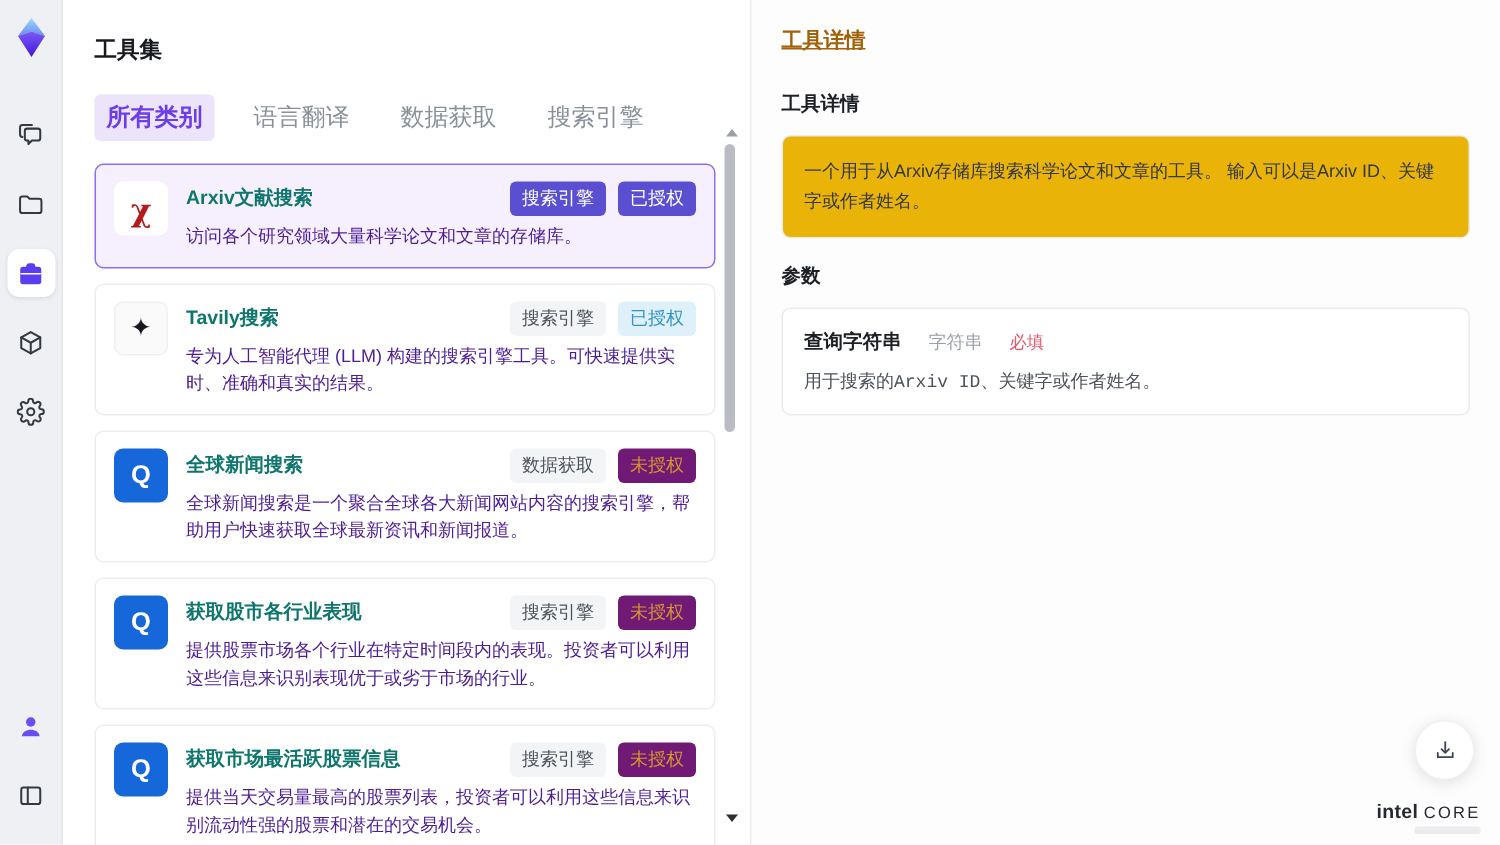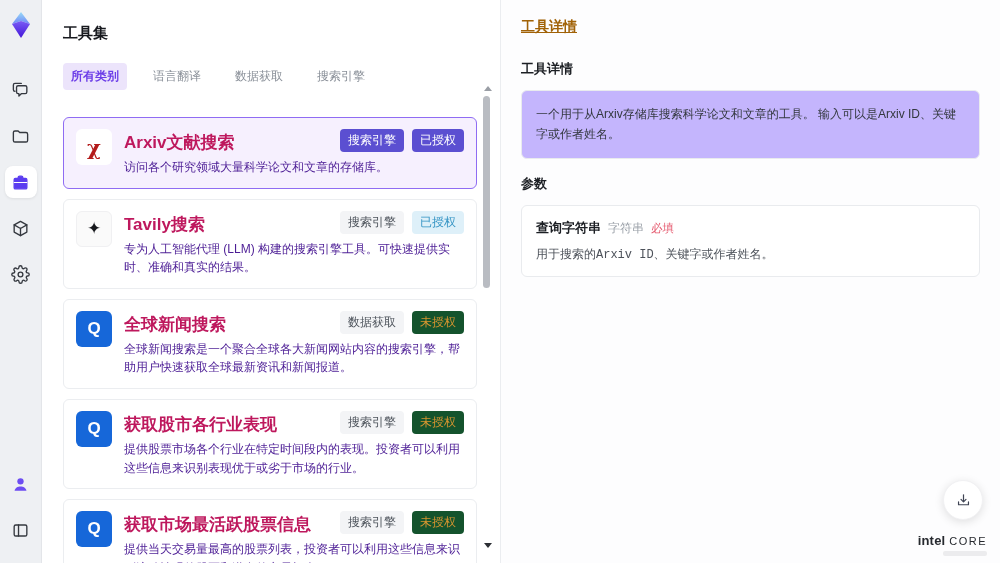--- a/index.html
+++ b/index.html
@@ -18,67 +18,67 @@
   .rail-btn.active { background:#fff; box-shadow:0 1px 3px rgba(0,0,0,.08); }
   .rail-btn.active svg { stroke:#5b3df0; fill:#5b3df0; }
   .rail-spacer { flex:1; }
   .rail-bottom { margin-bottom:10px; display:flex; flex-direction:column; align-items:center; }
   .rail-btn.person svg { stroke:none; fill:#6d4df2; }
 
   
   .list-panel { position:absolute; left:42px; top:0; width:458px; height:563px;
     background:#fff; padding:16px 0 0 21px; }
   .list-title { font-size:15px; font-weight:700; color:#17191e; margin:8px 0 20px; }
-  .tabs { display:flex; align-items:center; gap:18px; margin-bottom:27px; font-size:12px; }
+  .tabs { display:flex; align-items:center; gap:18px; margin-bottom:15px; font-size:16px; }
   .tab { color:#8a9099; cursor:pointer; padding:5px 8px; border-radius:4px; white-space:nowrap; }
   .tab.active { background:#ece4fb; color:#6c3de8; font-weight:600; }
   .cards { width:414px; }
   .card { display:flex; align-items:flex-start; background:#fff;
     border:1px solid #ebedf0; border-radius:6px; padding:11px 12px;
     margin-bottom:10px; cursor:pointer; }
   .card.selected { border:1.5px solid #8f6cf3; background:#f6f0fe; }
   .card-icon { width:36px; height:36px; border-radius:6px; flex:0 0 36px;
     display:flex; align-items:center; justify-content:center;
     margin-right:12px; font-size:19px; }
   .icon-arxiv { background:#fff; color:#b31b1b; font-weight:700;
     font-family:"DejaVu Serif",serif; font-size:21px; }
   .icon-tavily { background:#fafafa; color:#16181c; border:1px solid #f0f0f2; font-size:17px; }
   .icon-qnews { background:#1667d9; color:#fff; font-weight:700; font-size:17px; }
   .card-main { flex:1; min-width:0; }
   .card-head { display:flex; align-items:flex-start; }
-  .card-title { flex:1; font-size:17px; font-weight:700; color:#be185d;
+  .card-title { flex:1; font-size:13px; font-weight:700; color:#0f766e;
     padding-top:2px; white-space:nowrap; overflow:hidden; }
   .card-badges { display:flex; gap:8px; margin-left:8px; white-space:nowrap; }
   .badge { font-size:12px; padding:3px 8px; border-radius:4px; }
   .badge-cat { color:#4e545c; background:#f3f4f6; }
   .badge.solid { background:#5b4fd1; color:#fff; }
   .badge-auth.info { background:#def0f9; color:#3594c4; }
-  .badge-auth.warn { background:#14532d; color:#d6952f; }
+  .badge-auth.warn { background:#701a75; color:#d6952f; }
   .card-desc { font-size:12px; color:#4c1d95; line-height:1.55; margin-top:4px;
     max-width:348px; }
 
   
   .vscroll { position:absolute; left:481px; top:86px; width:12px; height:462px; }
   .vscroll .arr { position:absolute; left:3px; width:0; height:0;
     border-left:4px solid transparent; border-right:4px solid transparent; }
   .vscroll .arr.up { top:0; border-bottom:5px solid #9a9ea5; }
   .vscroll .arr.down { bottom:0; border-top:5px solid #2c2f34; }
   .vscroll .thumb { position:absolute; left:2px; top:10px; width:7px; height:192px;
     background:#b9bcc2; border-radius:4px; cursor:grab; }
 
   
   .detail-panel { position:absolute; left:500px; top:0; width:500px; height:563px;
     background:#fdfdfe; border-left:1px solid #ebedf0; padding:18px 20px; }
   .detail-title { font-size:14px; font-weight:700; color:#a16207; margin-bottom:24px;text-decoration:underline; }
   .section-title { font-size:13px; font-weight:700; color:#1c1f24; margin:16px 0 12px; }
-  .info-box { background:#c4b5fd; border:1px solid #e9ebee; border-radius:6px;
+  .info-box { background:#eab308; border:1px solid #e9ebee; border-radius:6px;
     padding:13px 14px; font-size:12px; color:#33383f; line-height:1.7; }
   .param-box { background:#fff; border:1px solid #e9ebee; border-radius:6px;
     padding:13px 14px; }
-  .param-head { display:flex; align-items:baseline; gap:7px; }
+  .param-head { display:flex; align-items:baseline; gap:18px; }
   .param-name { font-size:13px; font-weight:700; color:#1c1f24; }
   .param-type { font-size:12px; color:#9aa0a8; }
   .param-required { font-size:11.5px; color:#e5586d; }
   .param-desc { font-size:12px; color:#4d525a; margin-top:9px;font-family:Liberation Mono, monospace; }
 
   
   .fab { position:absolute; right:17px; bottom:43px; width:40px; height:40px;
     border-radius:50%; background:#fff; border:1px solid #f1f1f3;
     box-shadow:0 2px 10px rgba(0,0,0,.12); display:flex; align-items:center;
     justify-content:center; cursor:pointer; }

